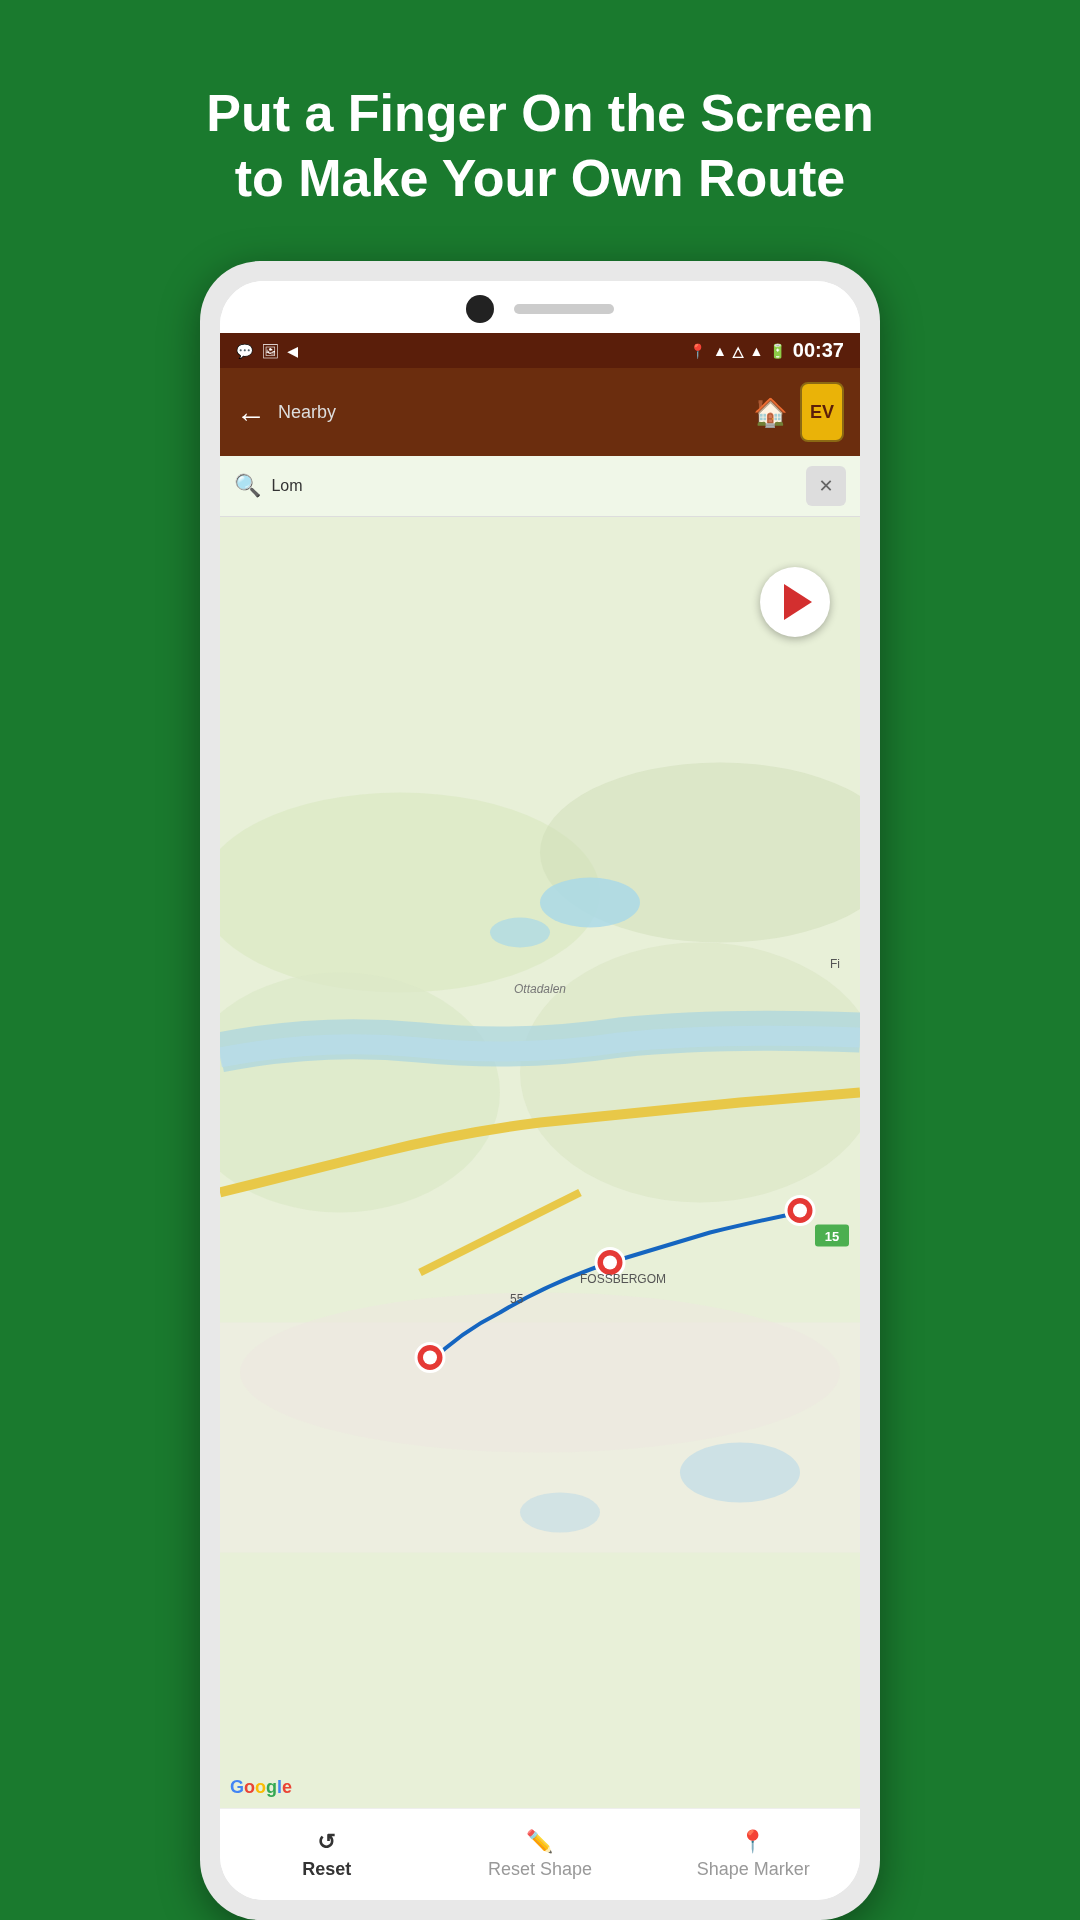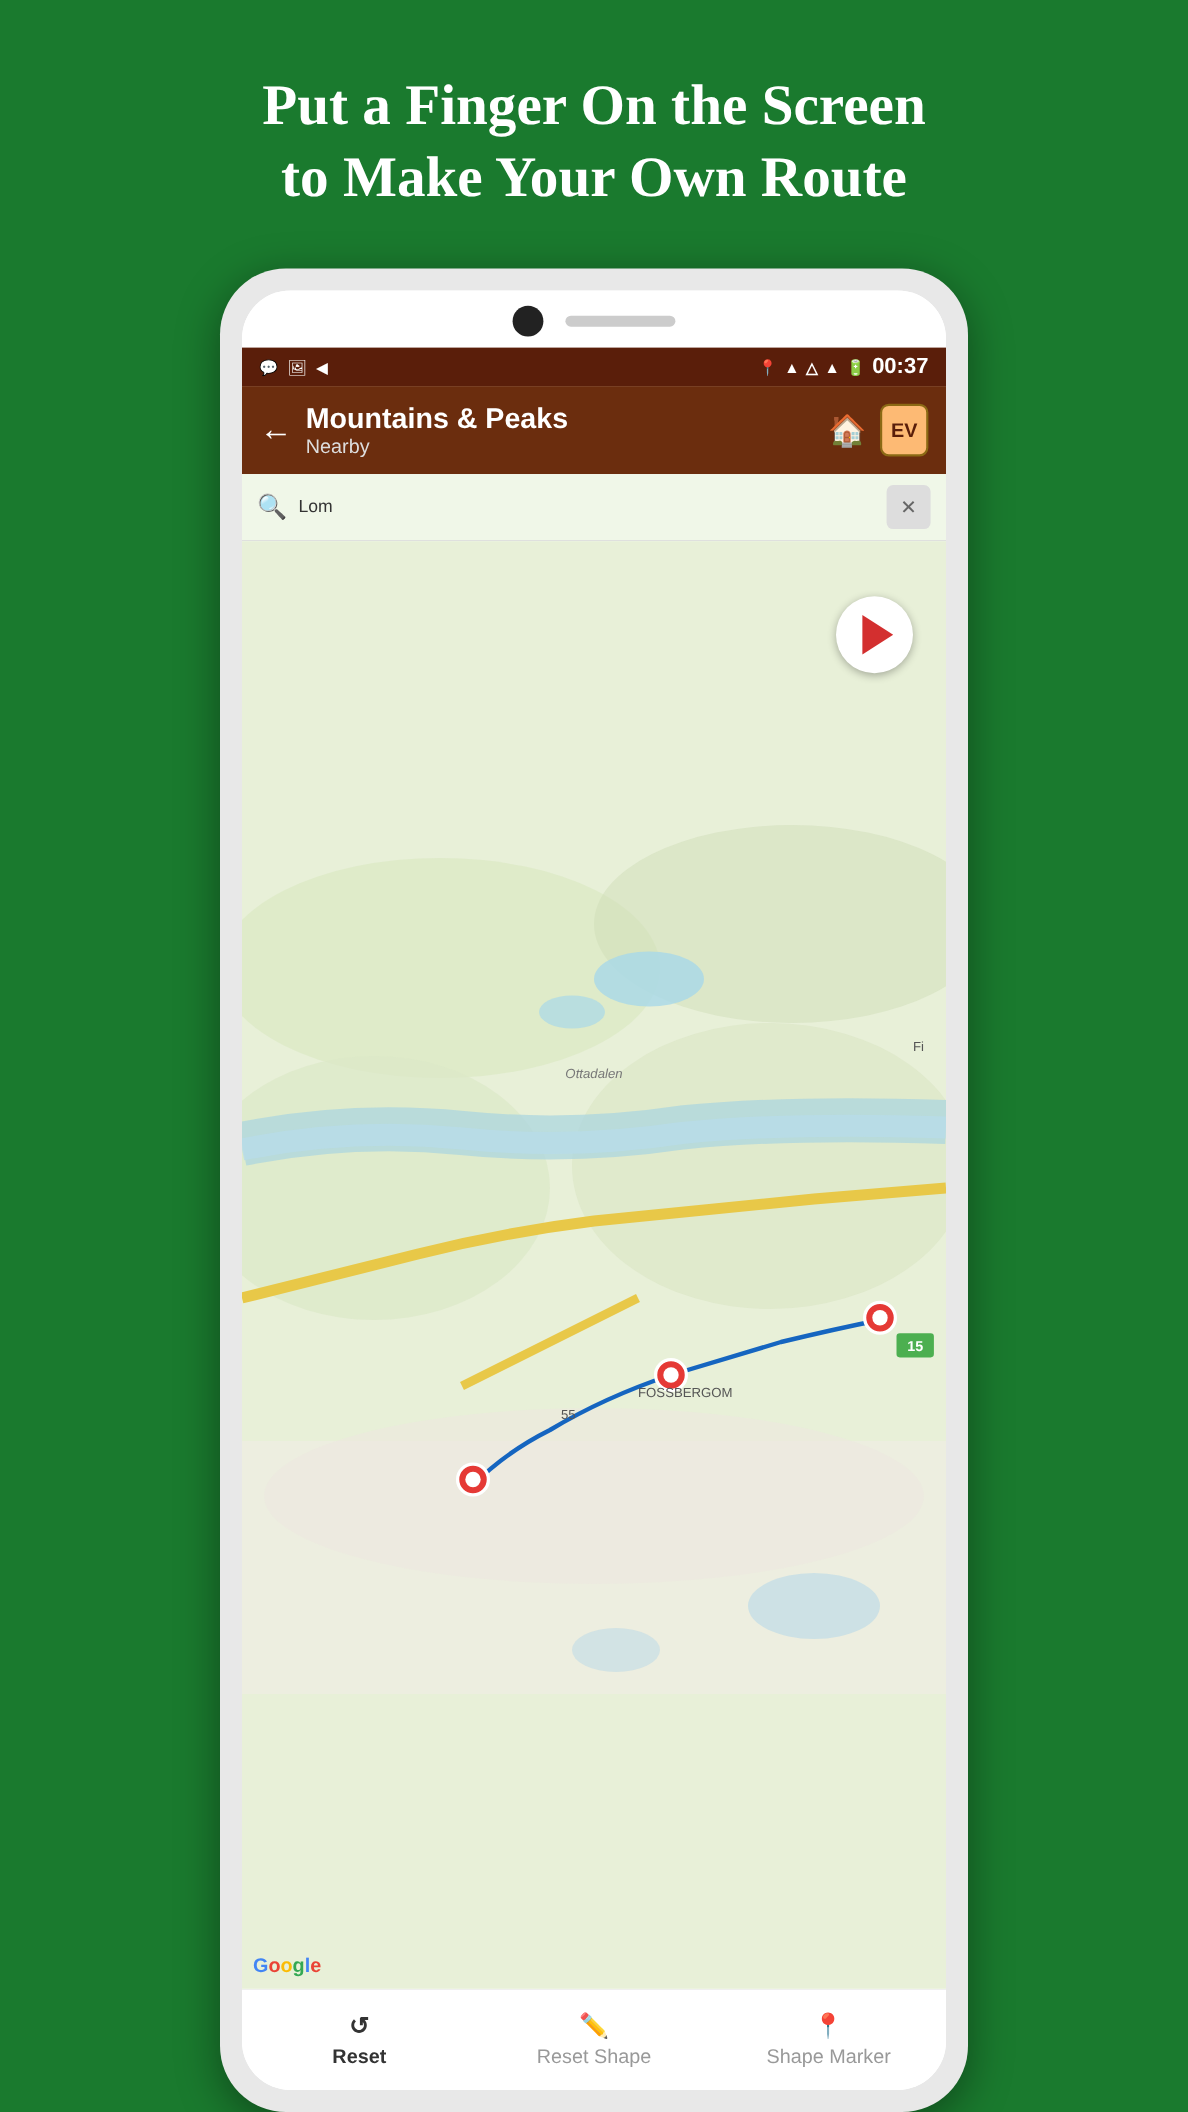--- a/index.html
+++ b/index.html
@@ -13,23 +13,22 @@
       align-items: center;
       font-family: 'Arial', sans-serif;
       overflow: hidden;
     }
 
     .header-text {
       color: white;
       font-size: 52px;
       font-weight: bold;
       text-align: center;
-      padding: 64px 80px 50px 80px;
+      padding: 81px 80px 50px 80px;
       line-height: 1.25;
-      font-family: Liberation Serif, serif;
     }
 
     .phone-wrapper {
       width: 680px;
       background: #e8e8e8;
       border-radius: 60px;
       padding: 20px;
       box-shadow: 0 10px 40px rgba(0,0,0,0.4);
       position: relative;
       flex: 1;
@@ -127,22 +126,22 @@
       align-items: center;
     }
 
     .home-icon {
       font-size: 28px;
       color: white;
     }
 
     .ev-badge {
       width: 44px;
-      height: 48px;
-      background: #fdba74;
+      height: 60px;
+      background: #eab308;
       border-radius: 8px;
       display: flex;
       align-items: center;
       justify-content: center;
       font-size: 18px;
       font-weight: bold;
       color: #5a1e0a;
       border: 2px solid #8B6914;
     }
 
@@ -317,21 +316,20 @@
         <span style="font-size:14px">△</span>
         <span style="font-size:14px">▲</span>
         <span style="font-size:14px">🔋</span>
         <span>00:37</span>
       </div>
     </div>
 
     <div class="app-bar">
       <div class="app-bar-back">←</div>
       <div class="app-bar-title">
-        <div class="app-bar-title-main">Mountains &amp; Peaks</div>
         <div class="app-bar-title-sub">Nearby</div>
       </div>
       <div class="app-bar-icons">
         <div class="home-icon">🏠</div>
         <div class="ev-badge">EV</div>
       </div>
     </div>
 
     <div class="search-bar">
       <span class="search-icon-el">🔍</span>

